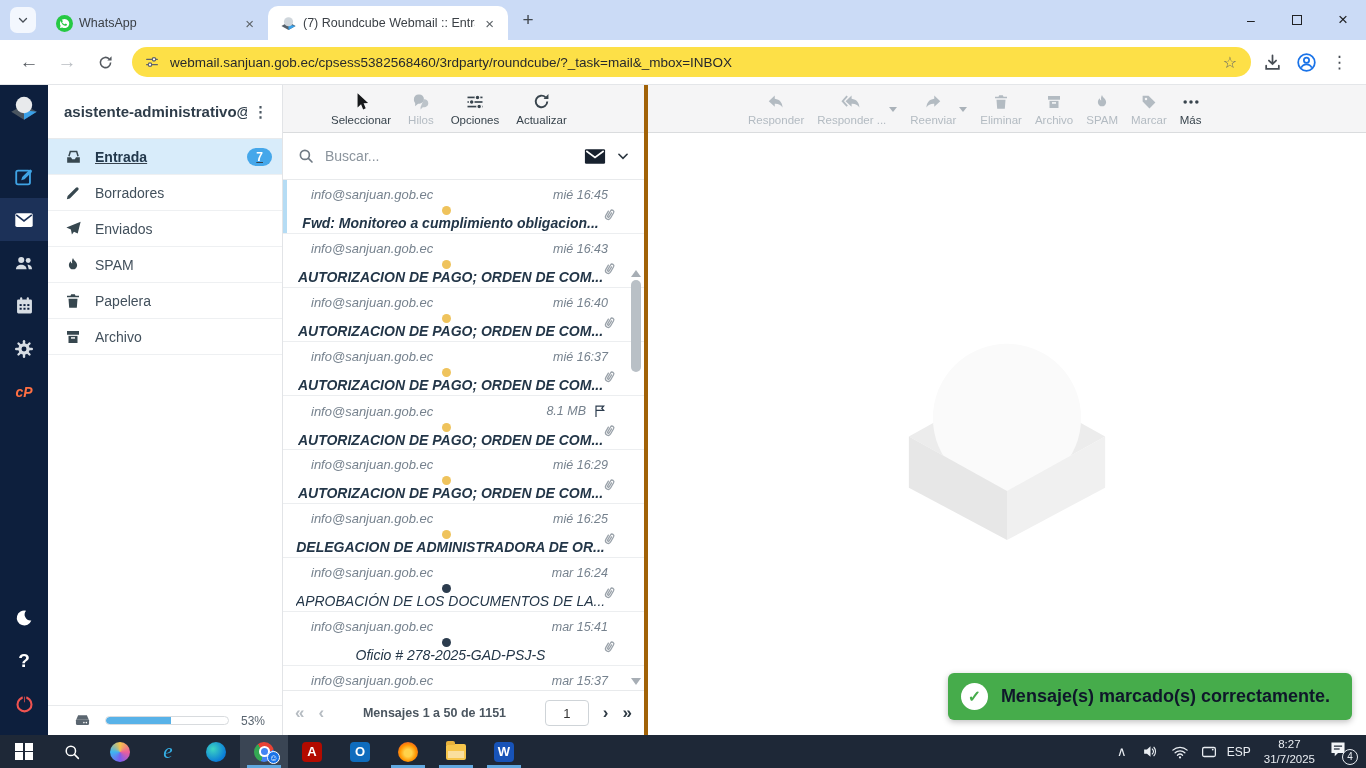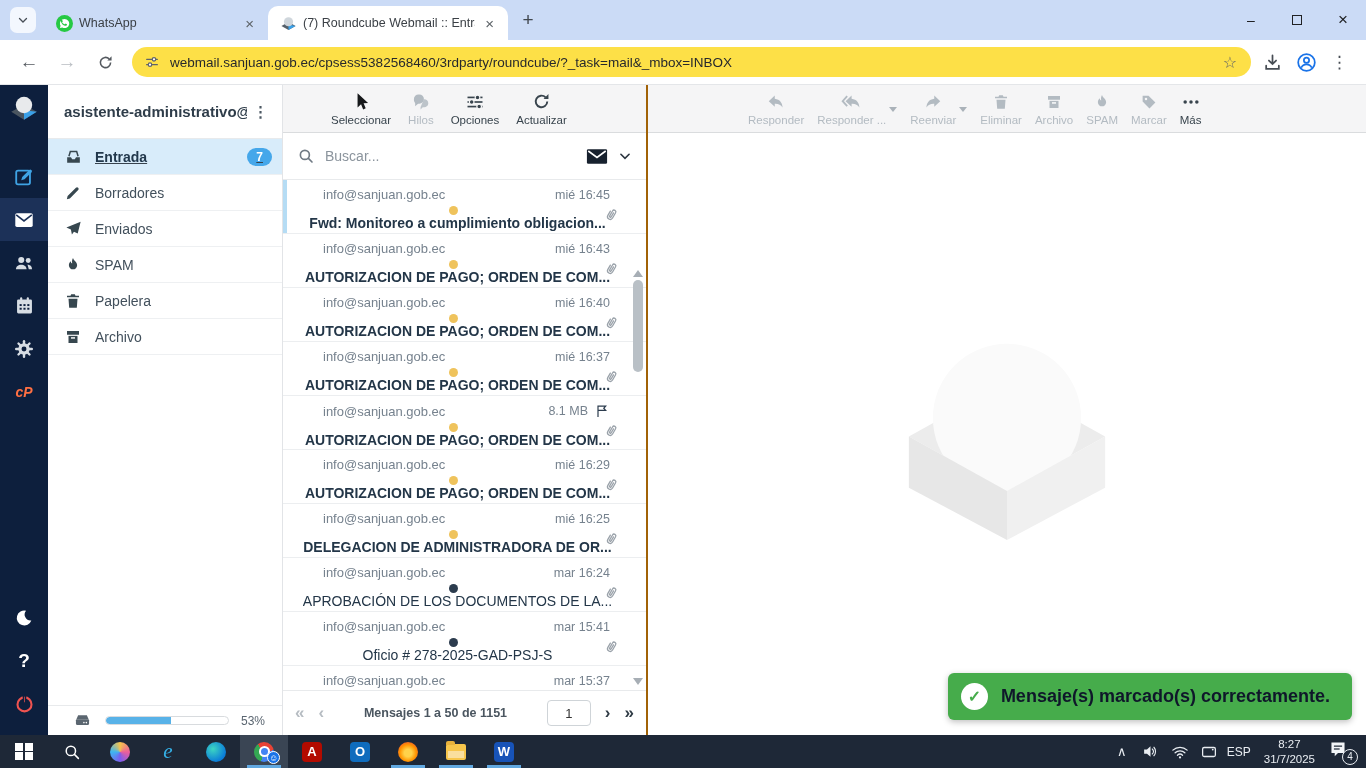--- a/index.html
+++ b/index.html
@@ -54,35 +54,35 @@
   .folder-row.selected { background:#d8ecfa;text-decoration:underline; }
   .folder-row.selected .flabel { font-weight:bold; color:#22384c; }
   .fbadge { background:#45a7ea; color:#fff; font-size:12px; font-weight:bold; border-radius:10px; padding:2px 9px; }
   .folders-spacer { flex:1; }
   .quota-row { height:30px; border-top:1px solid #e8eaec; display:flex; align-items:center; padding:0 12px 0 24px; gap:12px; }
   .quota-track { width:124px; height:9px; border:1px solid #d8dbde; border-radius:5px; background:#fff; overflow:hidden; }
   .quota-fill { height:100%; background:#58b2e8; border-radius:5px 0 0 5px; }
   .quota-label { font-size:12px; color:#5a6570; }
 
   
-  .listcol { width:365px; border-right:2px solid #a16207; display:flex; flex-direction:column; flex:0 0 auto; position:relative; }
+  .listcol { width:365px; border-right:4px solid #a16207; display:flex; flex-direction:column; flex:0 0 auto; position:relative; }
   .list-toolbar { height:48px; background:#f5f5f6; border-bottom:1px solid #dadcde; display:flex; align-items:center; padding-left:48px; gap:17px; }
   .tbtn { display:flex; flex-direction:column; align-items:center; gap:2px; color:#38444d; }
   .tbtn .ticon { height:20px; display:flex; align-items:center; justify-content:center; }
   .tbtn .tlabel { font-size:11.5px; }
   .tbtn.disabled { color:#b3bbc2; }
   .tbtn-wrap { display:flex; align-items:flex-end; gap:3px; }
   .caret-down { width:0; height:0; border-left:4px solid transparent; border-right:4px solid transparent; border-top:5px solid #aab2b9; margin-bottom:14px; }
 
   .search-row { height:47px; border-bottom:1px solid #e8eaec; display:flex; align-items:center; padding:0 14px; gap:10px; background:#fff; }
   .search-row input { flex:1; border:0; outline:0; font-size:14px; color:#333; font-family:"Liberation Sans",sans-serif; }
   .search-row input::placeholder { color:#8b949d; }
   .scope-env { color:#17212e; display:flex; align-items:center; }
   .rows { flex:1; overflow:hidden; position:relative; }
-  .msg-row { height:54px; border-bottom:1px solid #eceef0; padding:7px 36px 0 22px; position:relative; }
+  .msg-row { height:54px; border-bottom:1px solid #eceef0; padding:7px 36px 0 10px; position:relative;font-style:italic; }
   .msg-row.focused::before { content:""; position:absolute; left:0; top:0; bottom:0; width:4px; background:#b5dcf4; }
   .mline1 { display:flex; align-items:center; font-size:13px; color:#76828e; }
   .msender { flex:1; padding-left:18px; white-space:nowrap; overflow:hidden; }
   .mmeta { font-size:12.5px; color:#76828e; }
   .mflag { color:#2c3c4e; margin-left:6px; display:flex; }
   .mline2 { display:flex; align-items:center; margin-top:4px;flex-direction:column; }
   .mdot { width:9px; height:9px; border-radius:50%; background:#2c3c4e; margin:0 9px 0 1px; flex:0 0 auto; }
   .msg-row.unread .mdot { background:#efc35c; }
   .msubject { flex:1; font-size:14px; color:#233648; white-space:nowrap; overflow:hidden; text-overflow:ellipsis; }
   .msg-row.unread .msubject { font-weight:bold; }

